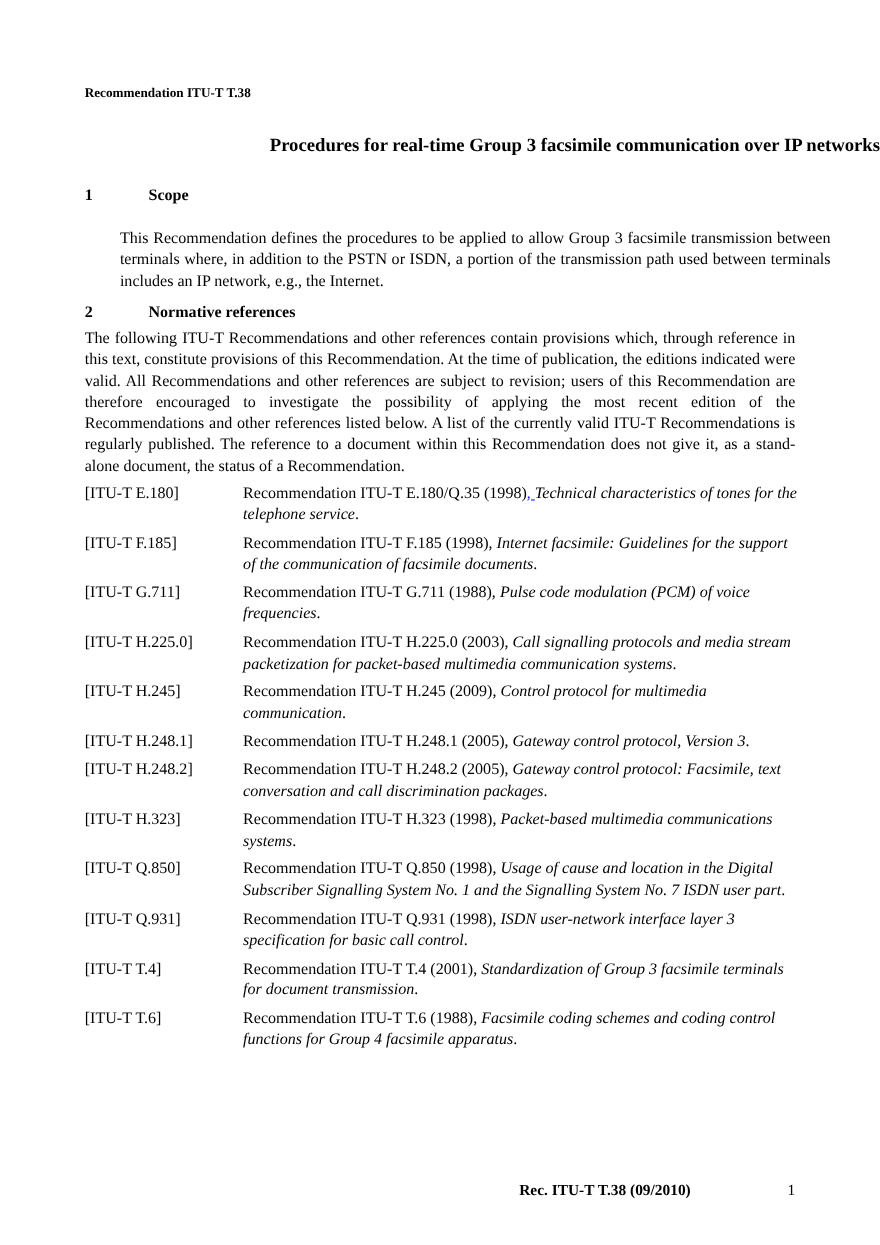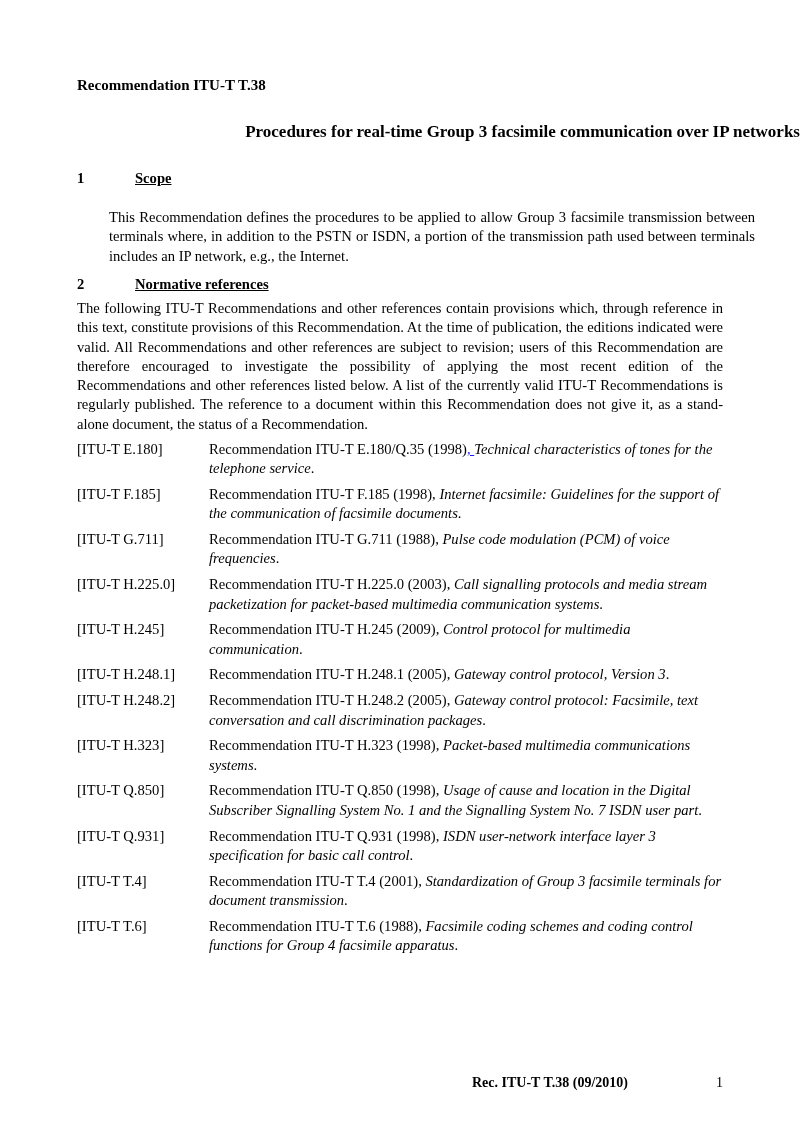--- a/index.html
+++ b/index.html
@@ -1,26 +1,26 @@
 <!DOCTYPE html>
 <html><head>
 <meta charset="utf-8">
 <style>
   html, body { margin: 0; padding: 0; background: #ffffff; }
   body {
     width: 800px; height: 1132px; position: relative; overflow: hidden;
     font-family: "Liberation Serif", serif; color: #000; font-size: 14.6px;
   }
-  .doc-title { position: absolute; left: 77px; top: 77px; font-weight: bold; font-size: 15px; }
+  .doc-title { position: absolute; left: 77px; top: 77px; font-weight: bold; font-size: 12px; }
   .doc-subtitle { position: absolute; left: 0; width: 800px; top: 122px; text-align: right; font-weight: bold; font-size: 17px; }
-  .sec-head { position: absolute; left: 77px; font-weight: bold; font-size: 14.6px; text-decoration: underline; }
+  .sec-head { position: absolute; left: 77px; font-weight: bold; font-size: 14.6px; }
   .sec-head .num { display: inline-block; width: 58px; }
   .para { position: absolute; left: 77px; width: 646px; text-align: justify; line-height: 19.3px; }
   .refs { position: absolute; left: 77px; top: 440px; width: 650px; }
-  .ref { display: flex; line-height: 19.3px; margin-bottom: 6.5px; }
+  .ref { display: flex; line-height: 19.3px; margin-bottom: 6.5px; gap: 12px; }
   .ref-key { width: 132px; flex: none; }
   .ref-text { flex: 1; }
   .ref-text i { font-style: italic; }
   .link { color: #1a1aff; text-decoration: underline; }
   .footer { position: absolute; top: 1075px; left: 472px; font-weight: bold; font-size: 14px; }
   .pagenum { position: absolute; top: 1075px; left: 716px; font-size: 14px; }
 </style>
 </head>
 <body>
 

